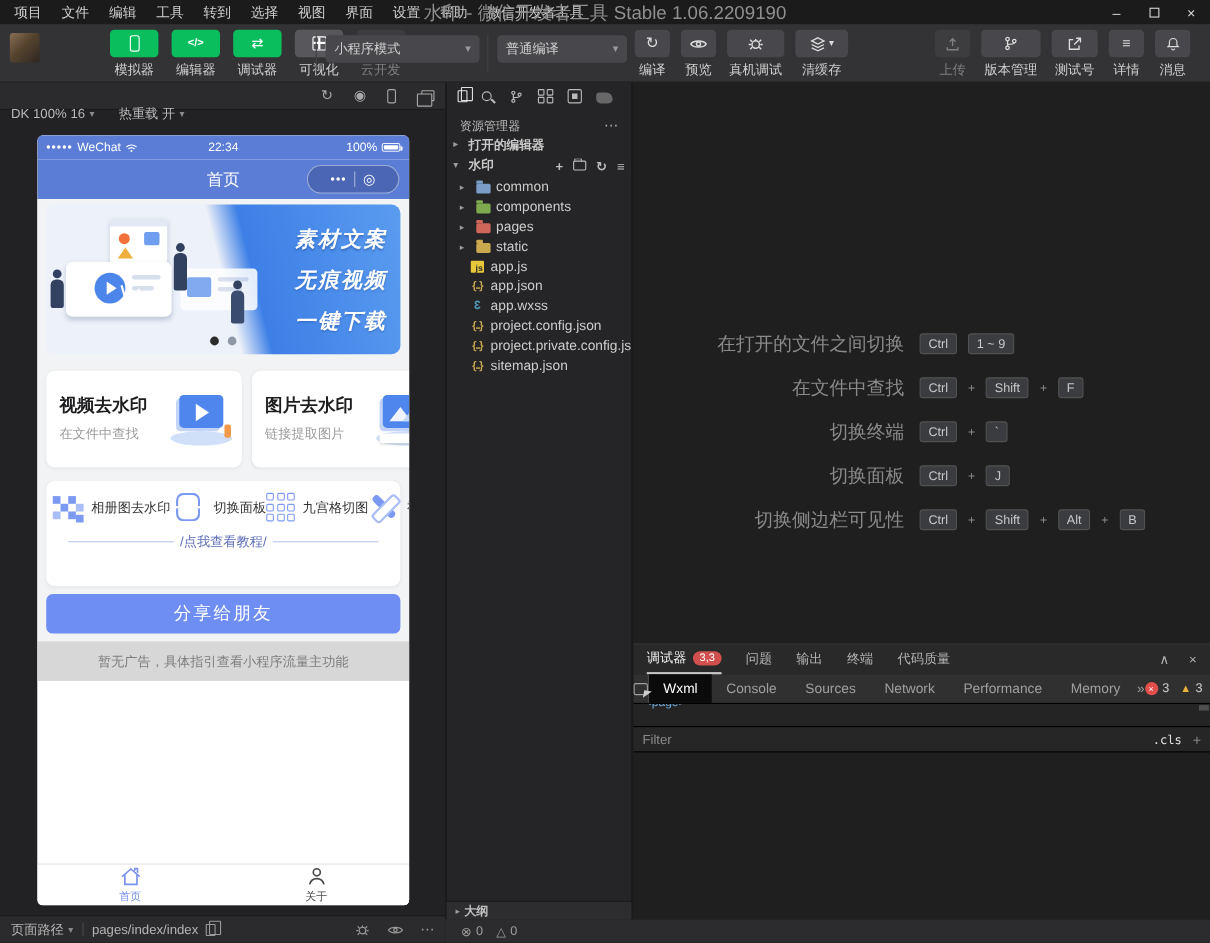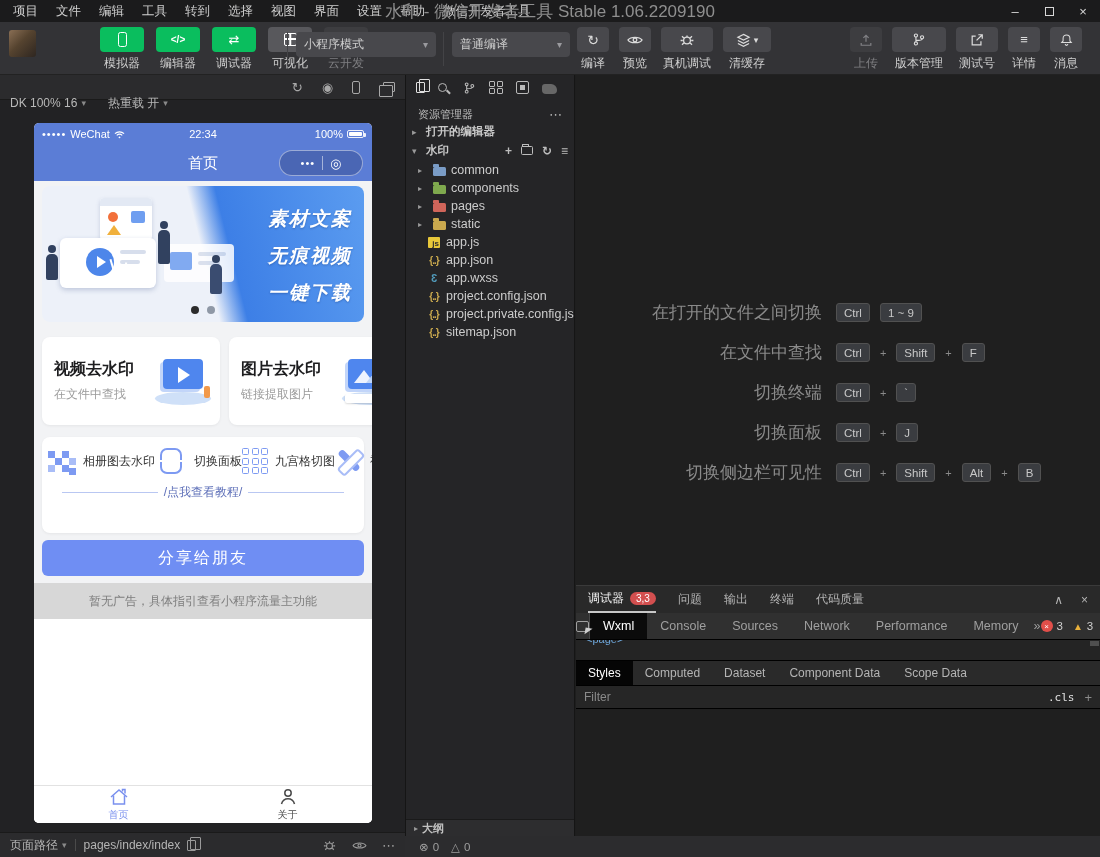--- a/index.html
+++ b/index.html
@@ -761,27 +761,20 @@
           </span>
 
       </div>
     </div>
 
     <div class="tree-strip">
       <span class="tree-snippet">&lt;page&gt;</span>
       <span class="strip-scroll"></span>
     </div>
 
-    <div class="style-tabs">
-      <div class="st-tab active">Styles</div>
-      <div class="st-tab">Computed</div>
-      <div class="st-tab">Dataset</div>
-      <div class="st-tab">Component Data</div>
-      <div class="st-tab">Scope Data</div>
-    </div>
 
     <div class="filter-row">
       <input type="text" placeholder="Filter" style="">
       <span class="cls-btn">.cls</span>
       <span class="plus-btn">+</span>
     </div>
   </div>
 
   <div class="status-right">
     <span class="st-item">

